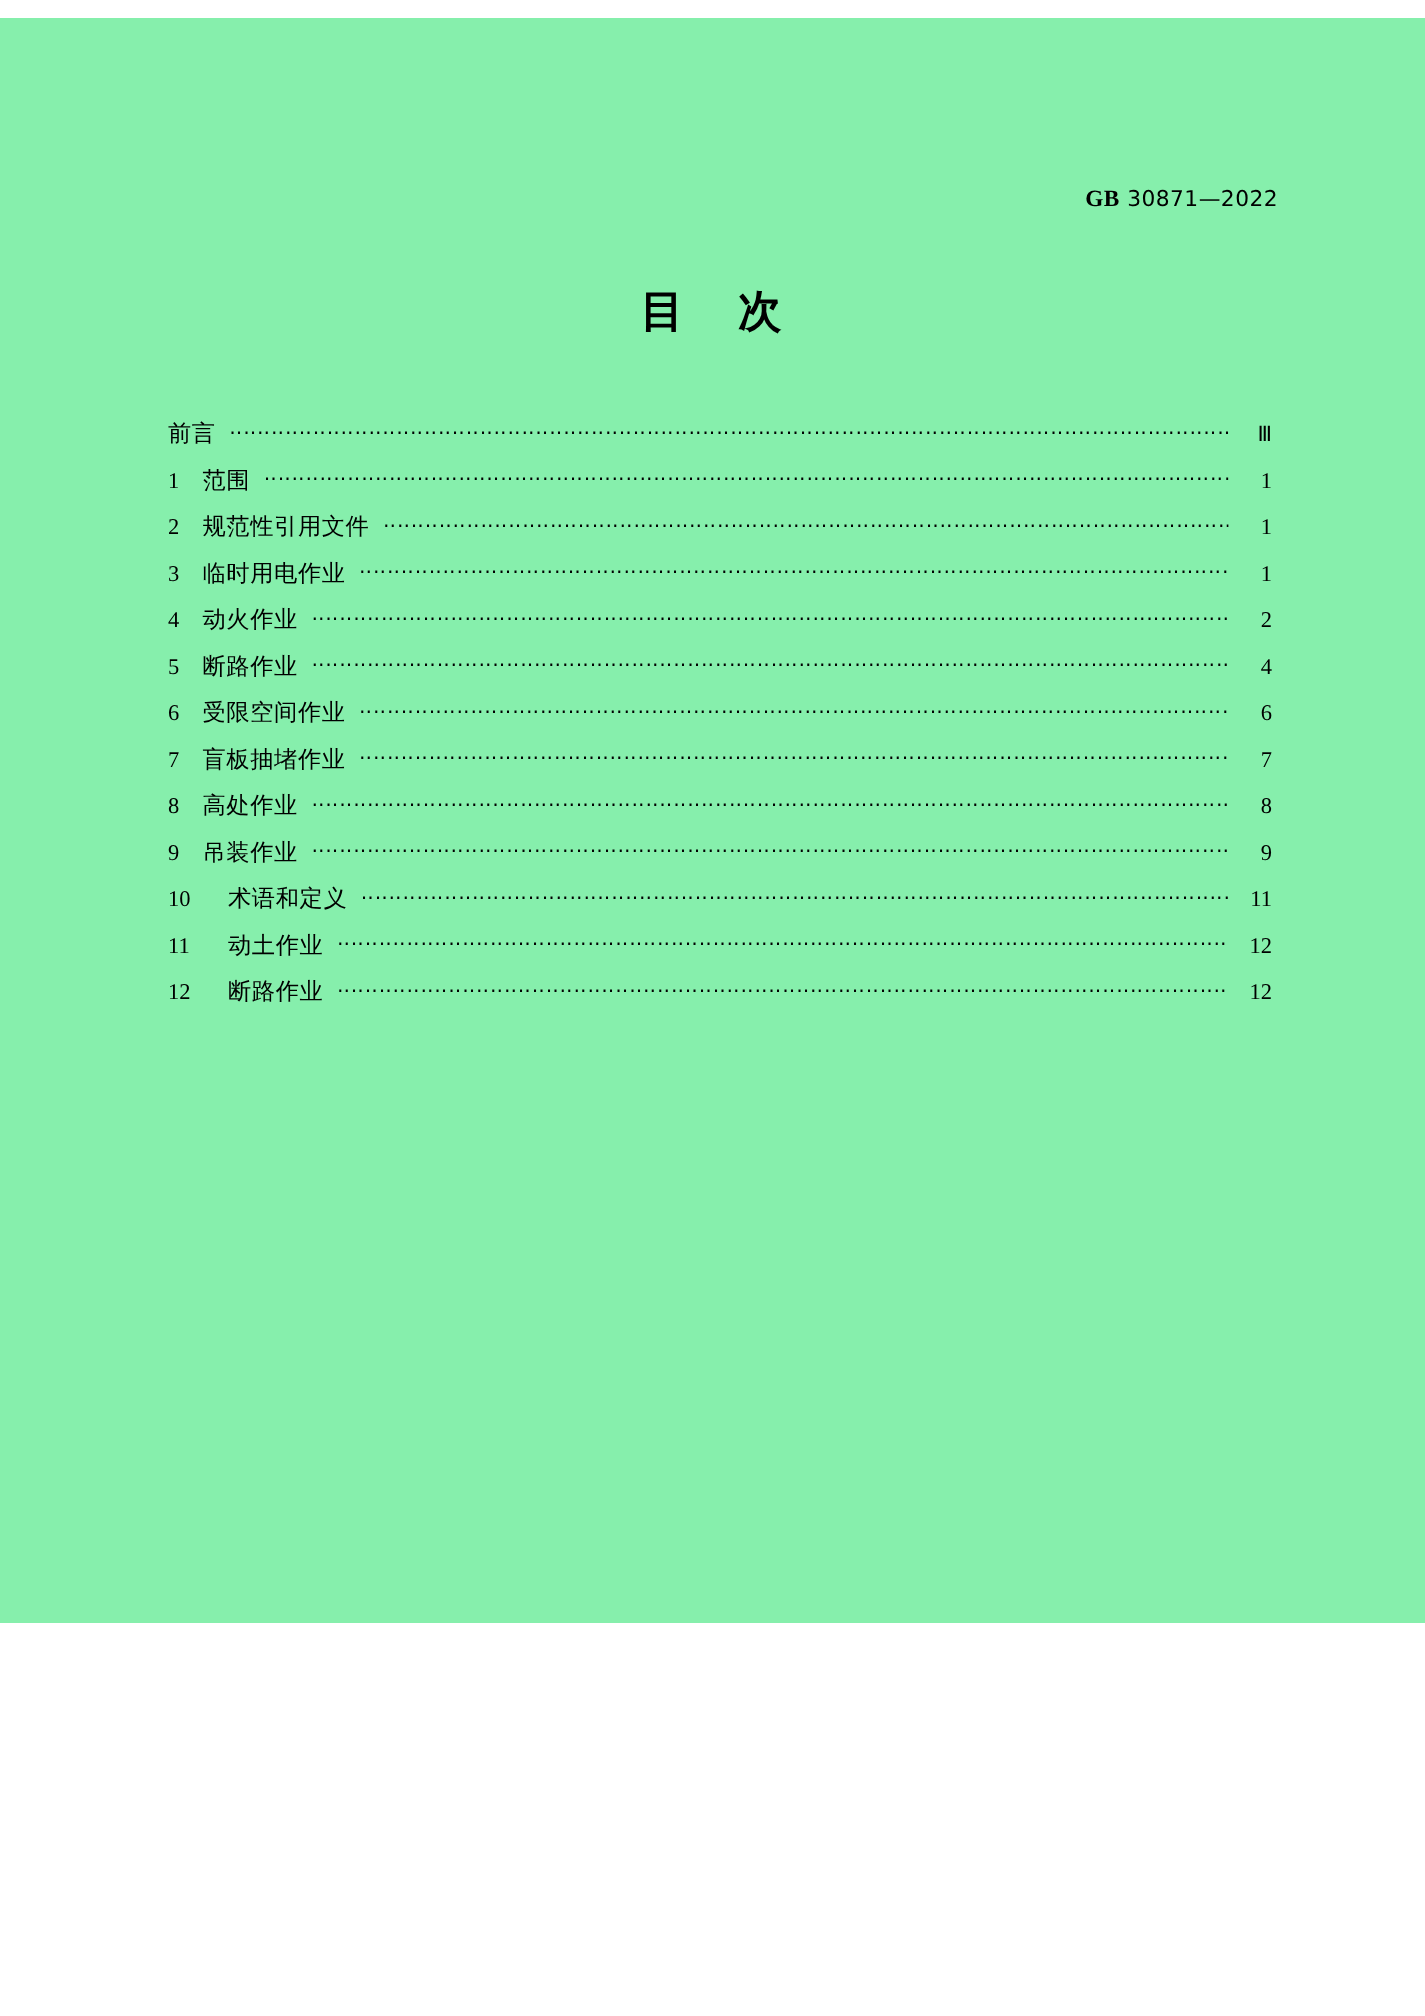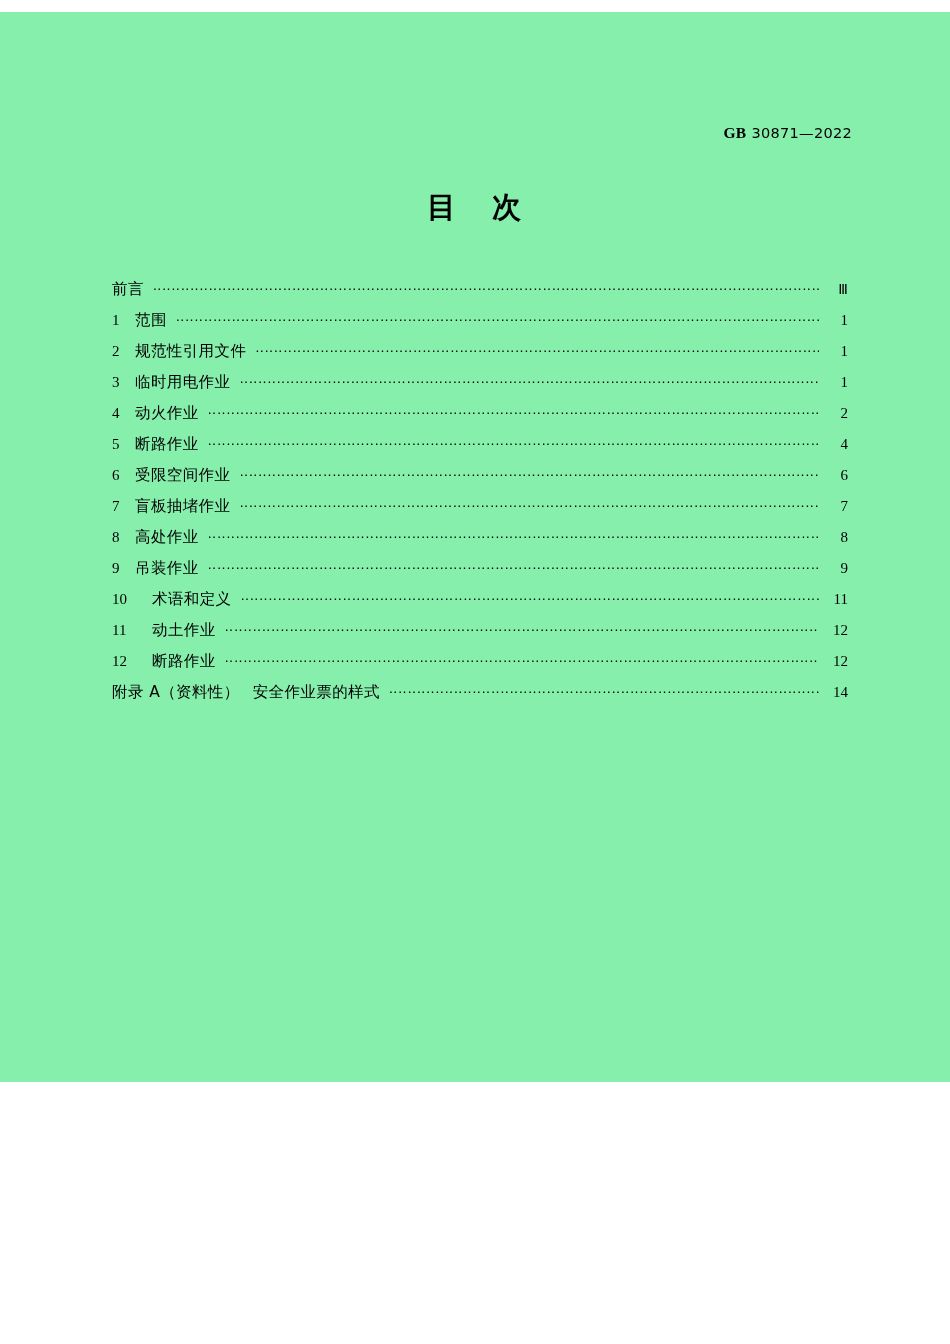--- a/index.html
+++ b/index.html
@@ -254,27 +254,20 @@
       <span class="toc-page">12</span>
     </div>
 
     <div class="toc-row wide">
       <span class="toc-num">12</span>
       <span class="toc-label">断路作业</span>
       <span class="toc-dots"></span>
       <span class="toc-page">12</span>
     </div>
 
-    <div class="toc-row appendix">
-      <span class="toc-label">附录 A（资料性）</span>
-      <span class="appx-gap"></span>
-      <span class="toc-label">安全作业票的样式</span>
-      <span class="toc-dots"></span>
-      <span class="toc-page">14</span>
-    </div>
 
 
   </div>
 
   <div class="sac-watermark">
     <svg width="30" height="30" viewBox="0 0 30 30" xmlns="http://www.w3.org/2000/svg">
       <path d="M4 3 H26 V21 Q26 27 20 27 H4 V3 Z" fill="#e3eaf4"></path>
       <path d="M4 3 H14 Q4 10 4 18 V3 Z" fill="#ffffff"></path>
       <path d="M26 27 H16 Q26 20 26 12 V27 Z" fill="#ffffff"></path>
       <text x="15" y="18.5" text-anchor="middle" font-family="&quot;DejaVu Sans&quot;, sans-serif" font-size="8" font-weight="bold" fill="#ffffff">SAC</text>

